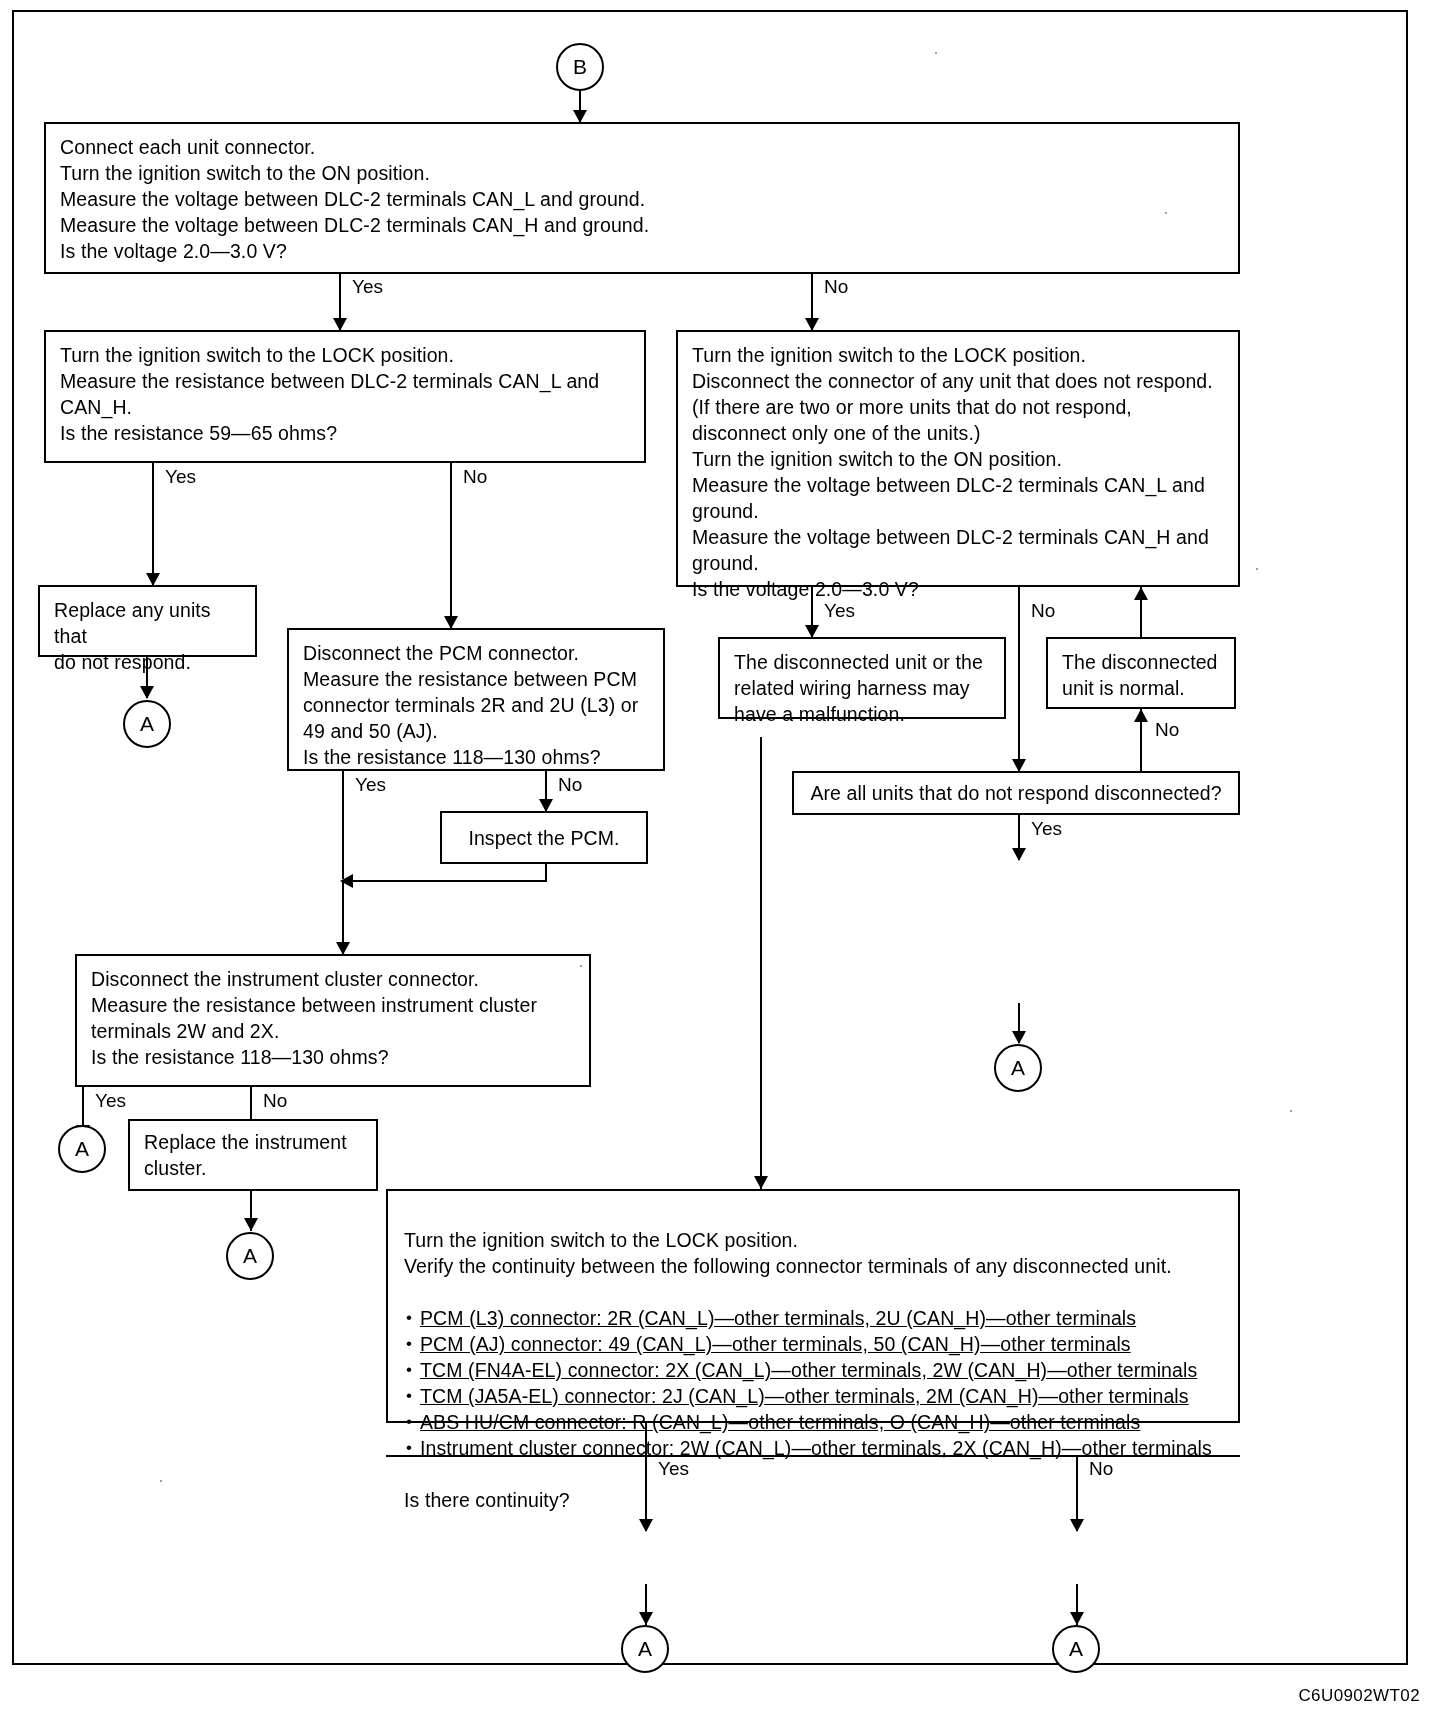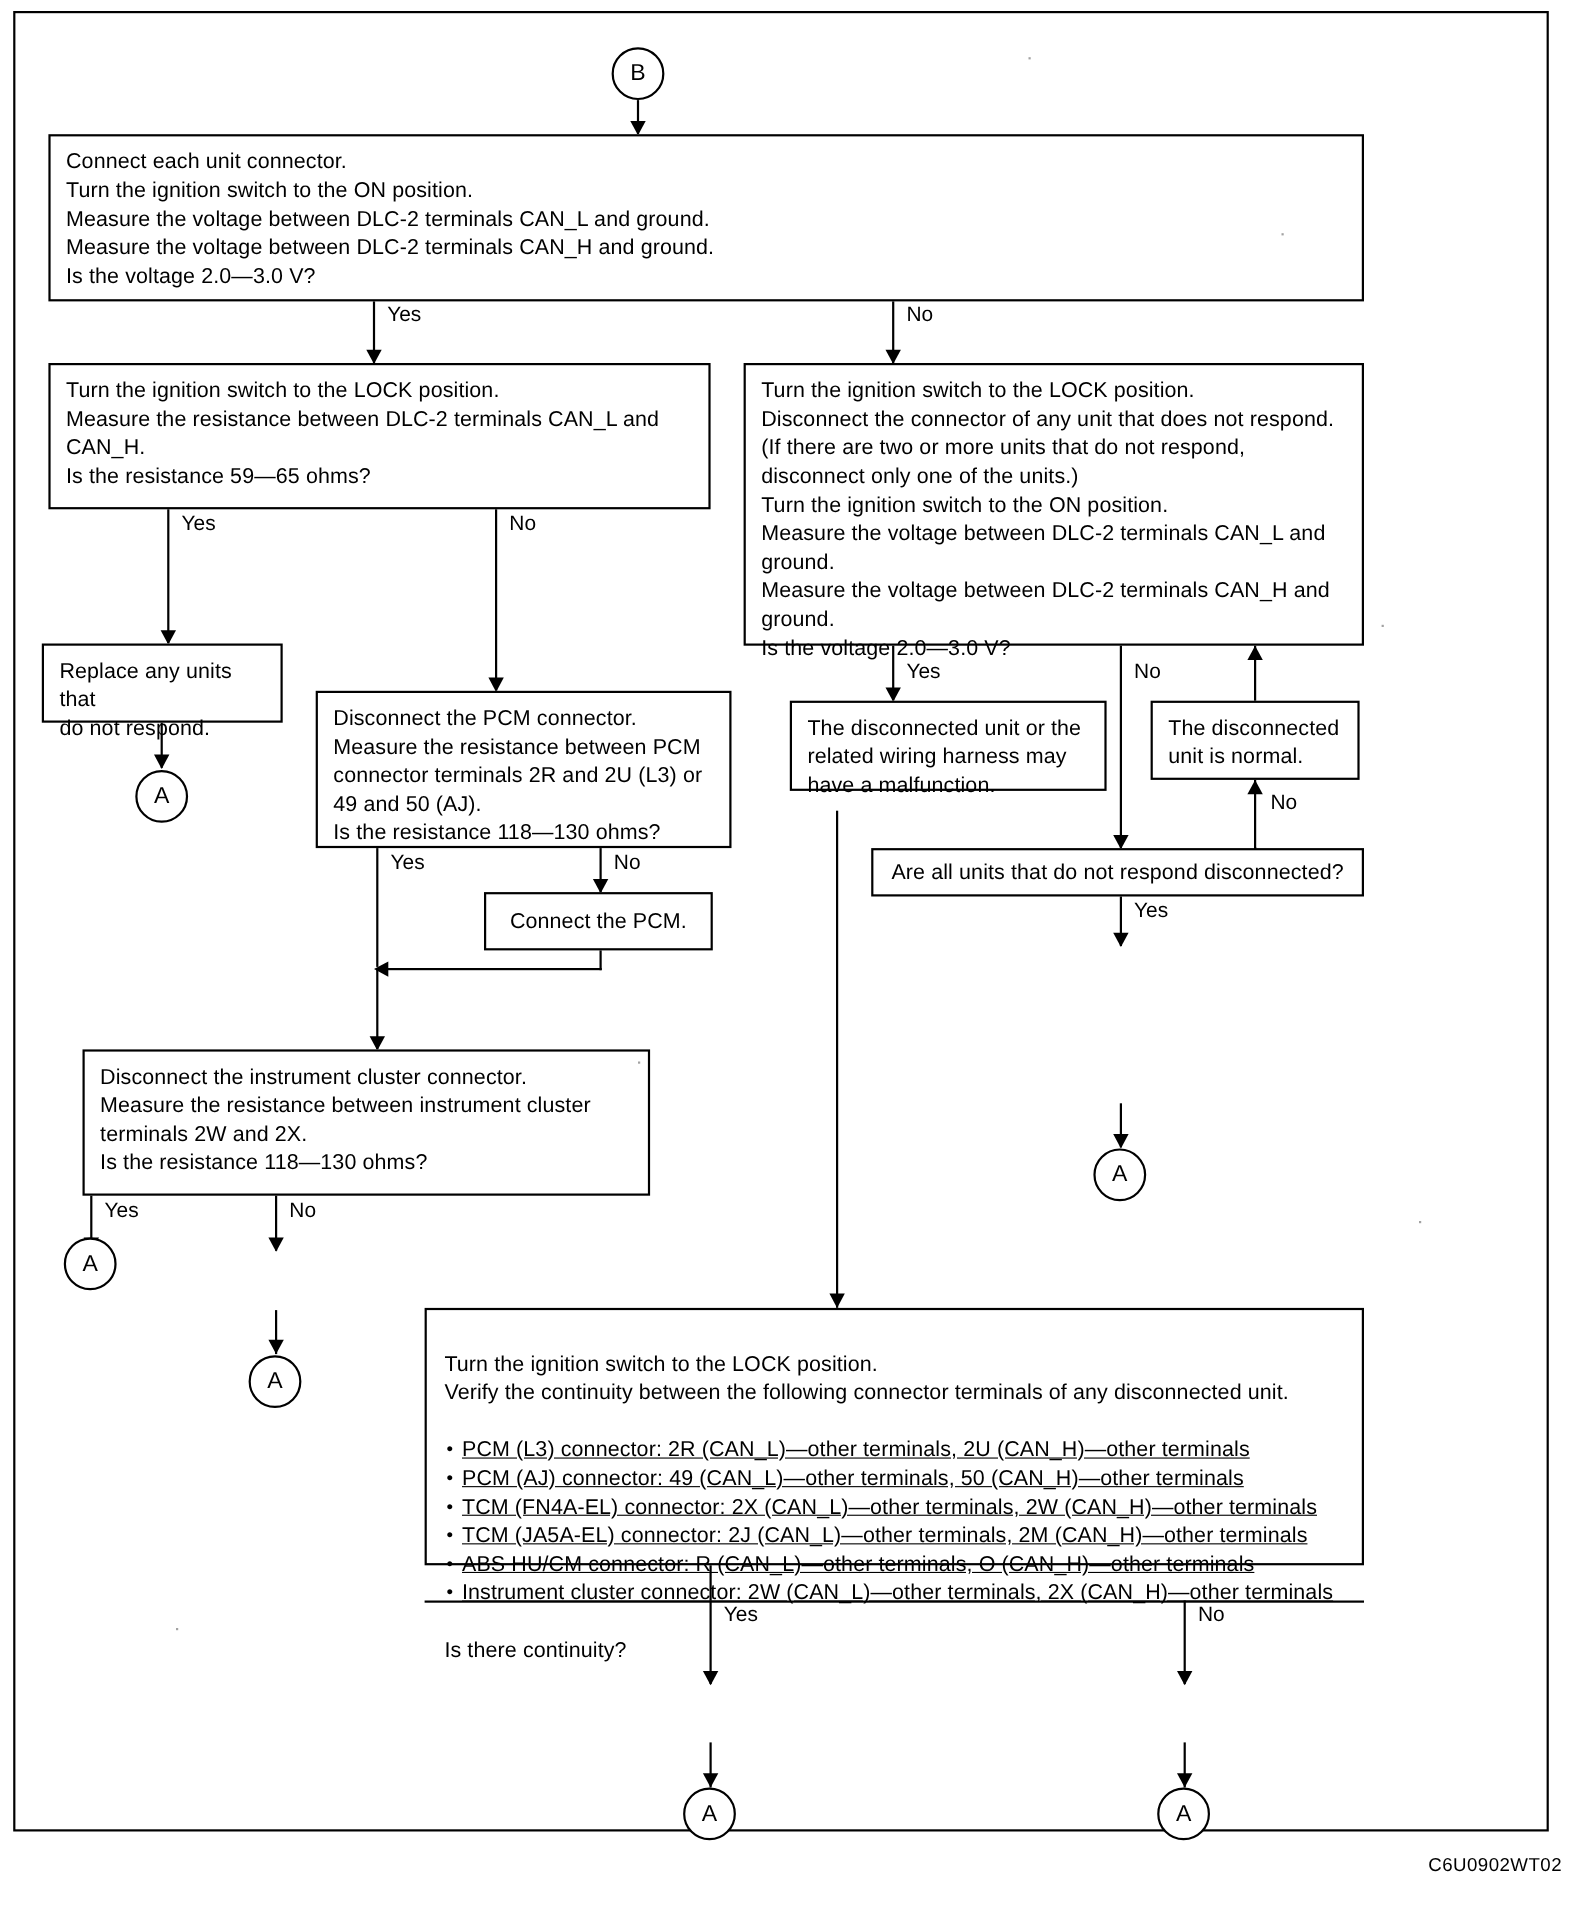--- a/index.html
+++ b/index.html
@@ -174,21 +174,21 @@
 49 and 50 (AJ).
 Is the resistance 118—130 ohms?</div>
 
   <div class="vline" style="left:342px;top:771px;height:108px;"></div>
   <div class="lbl" style="left:352px;top:774px;">Yes</div>
 
   <div class="vline" style="left:545px;top:771px;height:40px;"></div>
   <div class="arrow-d" style="left:539px;top:799px;"></div>
   <div class="lbl" style="left:555px;top:774px;">No</div>
 
-  <div class="box center" style="left:440px;top:811px;width:208px;height:53px;">Connect the PCM.</div>
+  <div class="box center" style="left:440px;top:811px;width:208px;height:53px;">Inspect the PCM.</div>
 
   <div class="vline" style="left:545px;top:864px;height:18px;"></div>
   <div class="hline" style="left:342px;top:880px;width:205px;"></div>
   <div class="arrow-l" style="left:340px;top:874px;"></div>
 
   <div class="vline" style="left:342px;top:880px;height:74px;"></div>
   <div class="arrow-d" style="left:336px;top:942px;"></div>
 
   <div class="box" style="left:44px;top:954px;width:516px;height:133px;margin-left:31px;">Disconnect the instrument cluster connector.
 Measure the resistance between instrument cluster
@@ -198,20 +198,22 @@
   <div class="vline" style="left:82px;top:1087px;height:50px;"></div>
   <div class="arrow-d" style="left:76px;top:1125px;"></div>
   <div class="lbl" style="left:92px;top:1090px;">Yes</div>
 
   <div class="vline" style="left:250px;top:1087px;height:50px;"></div>
   <div class="arrow-d" style="left:244px;top:1125px;"></div>
   <div class="lbl" style="left:260px;top:1090px;">No</div>
 
   <div class="conn" style="left:58px;top:1125px;width:48px;height:48px;">A</div>
 
+  <div class="box vcent" style="left:128px;top:1119px;width:250px;height:72px;">Replace the instrument
+cluster.</div>
   <div class="vline" style="left:250px;top:1191px;height:40px;"></div>
   <div class="arrow-d" style="left:244px;top:1218px;"></div>
   <div class="conn" style="left:226px;top:1232px;width:48px;height:48px;">A</div>
 
   <div class="vline" style="left:811px;top:587px;height:50px;"></div>
   <div class="arrow-d" style="left:805px;top:625px;"></div>
   <div class="lbl" style="left:821px;top:600px;">Yes</div>
 
   <div class="vline" style="left:1018px;top:587px;height:184px;"></div>
   <div class="arrow-d" style="left:1012px;top:759px;"></div>

